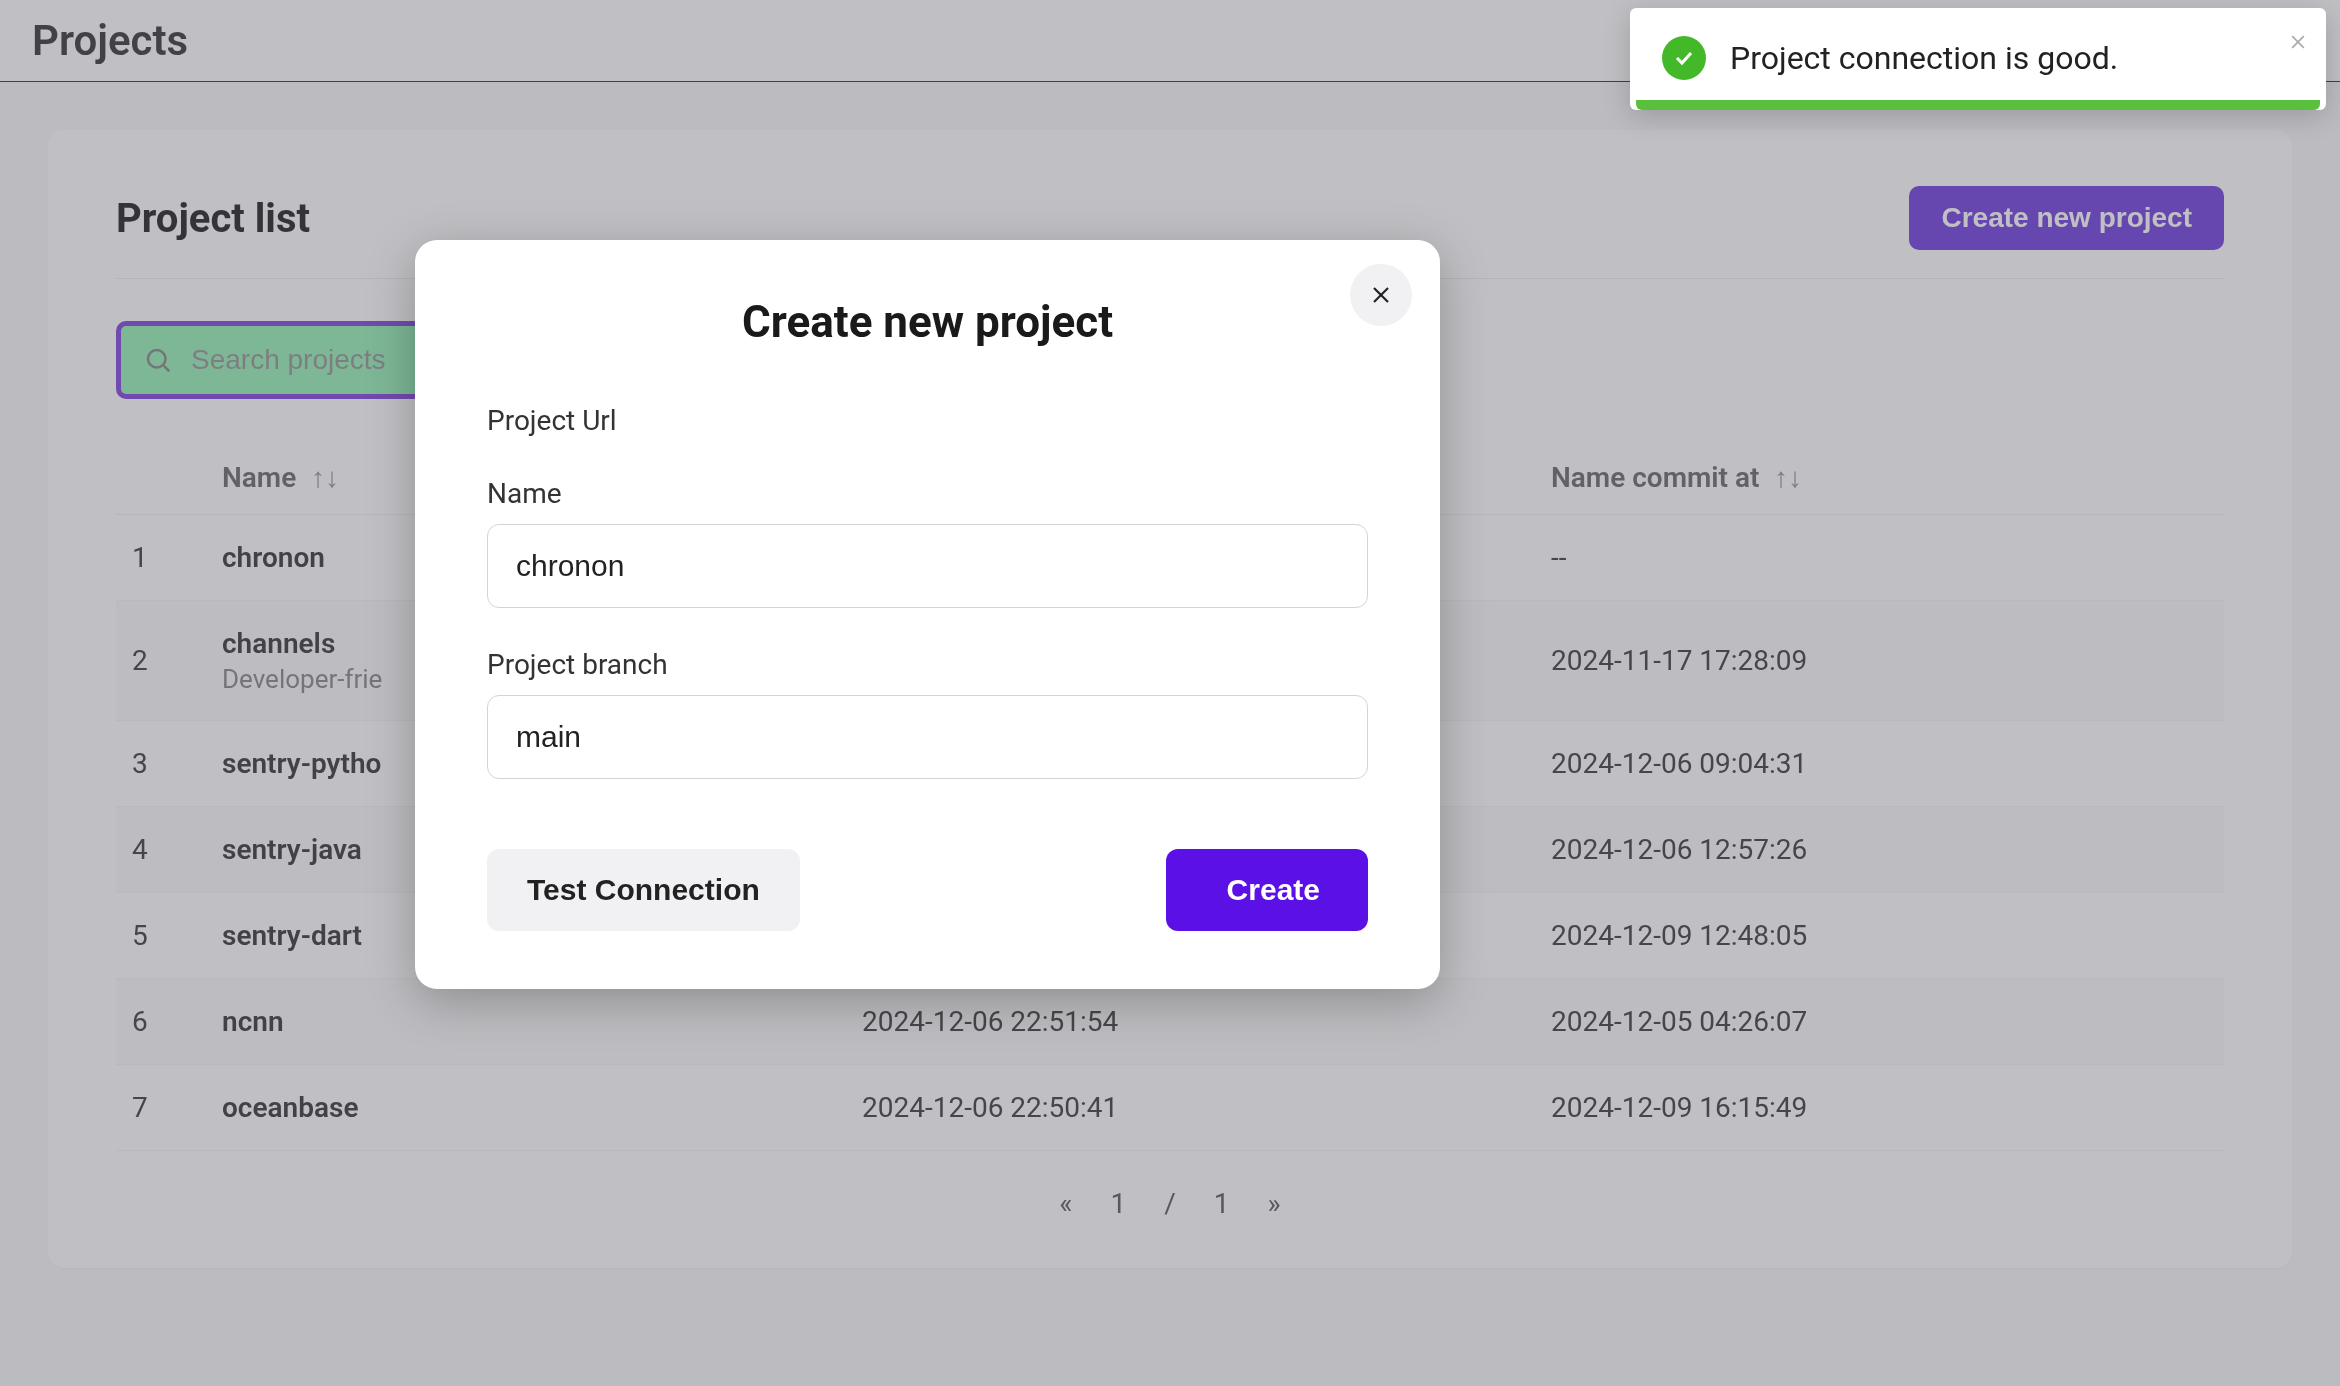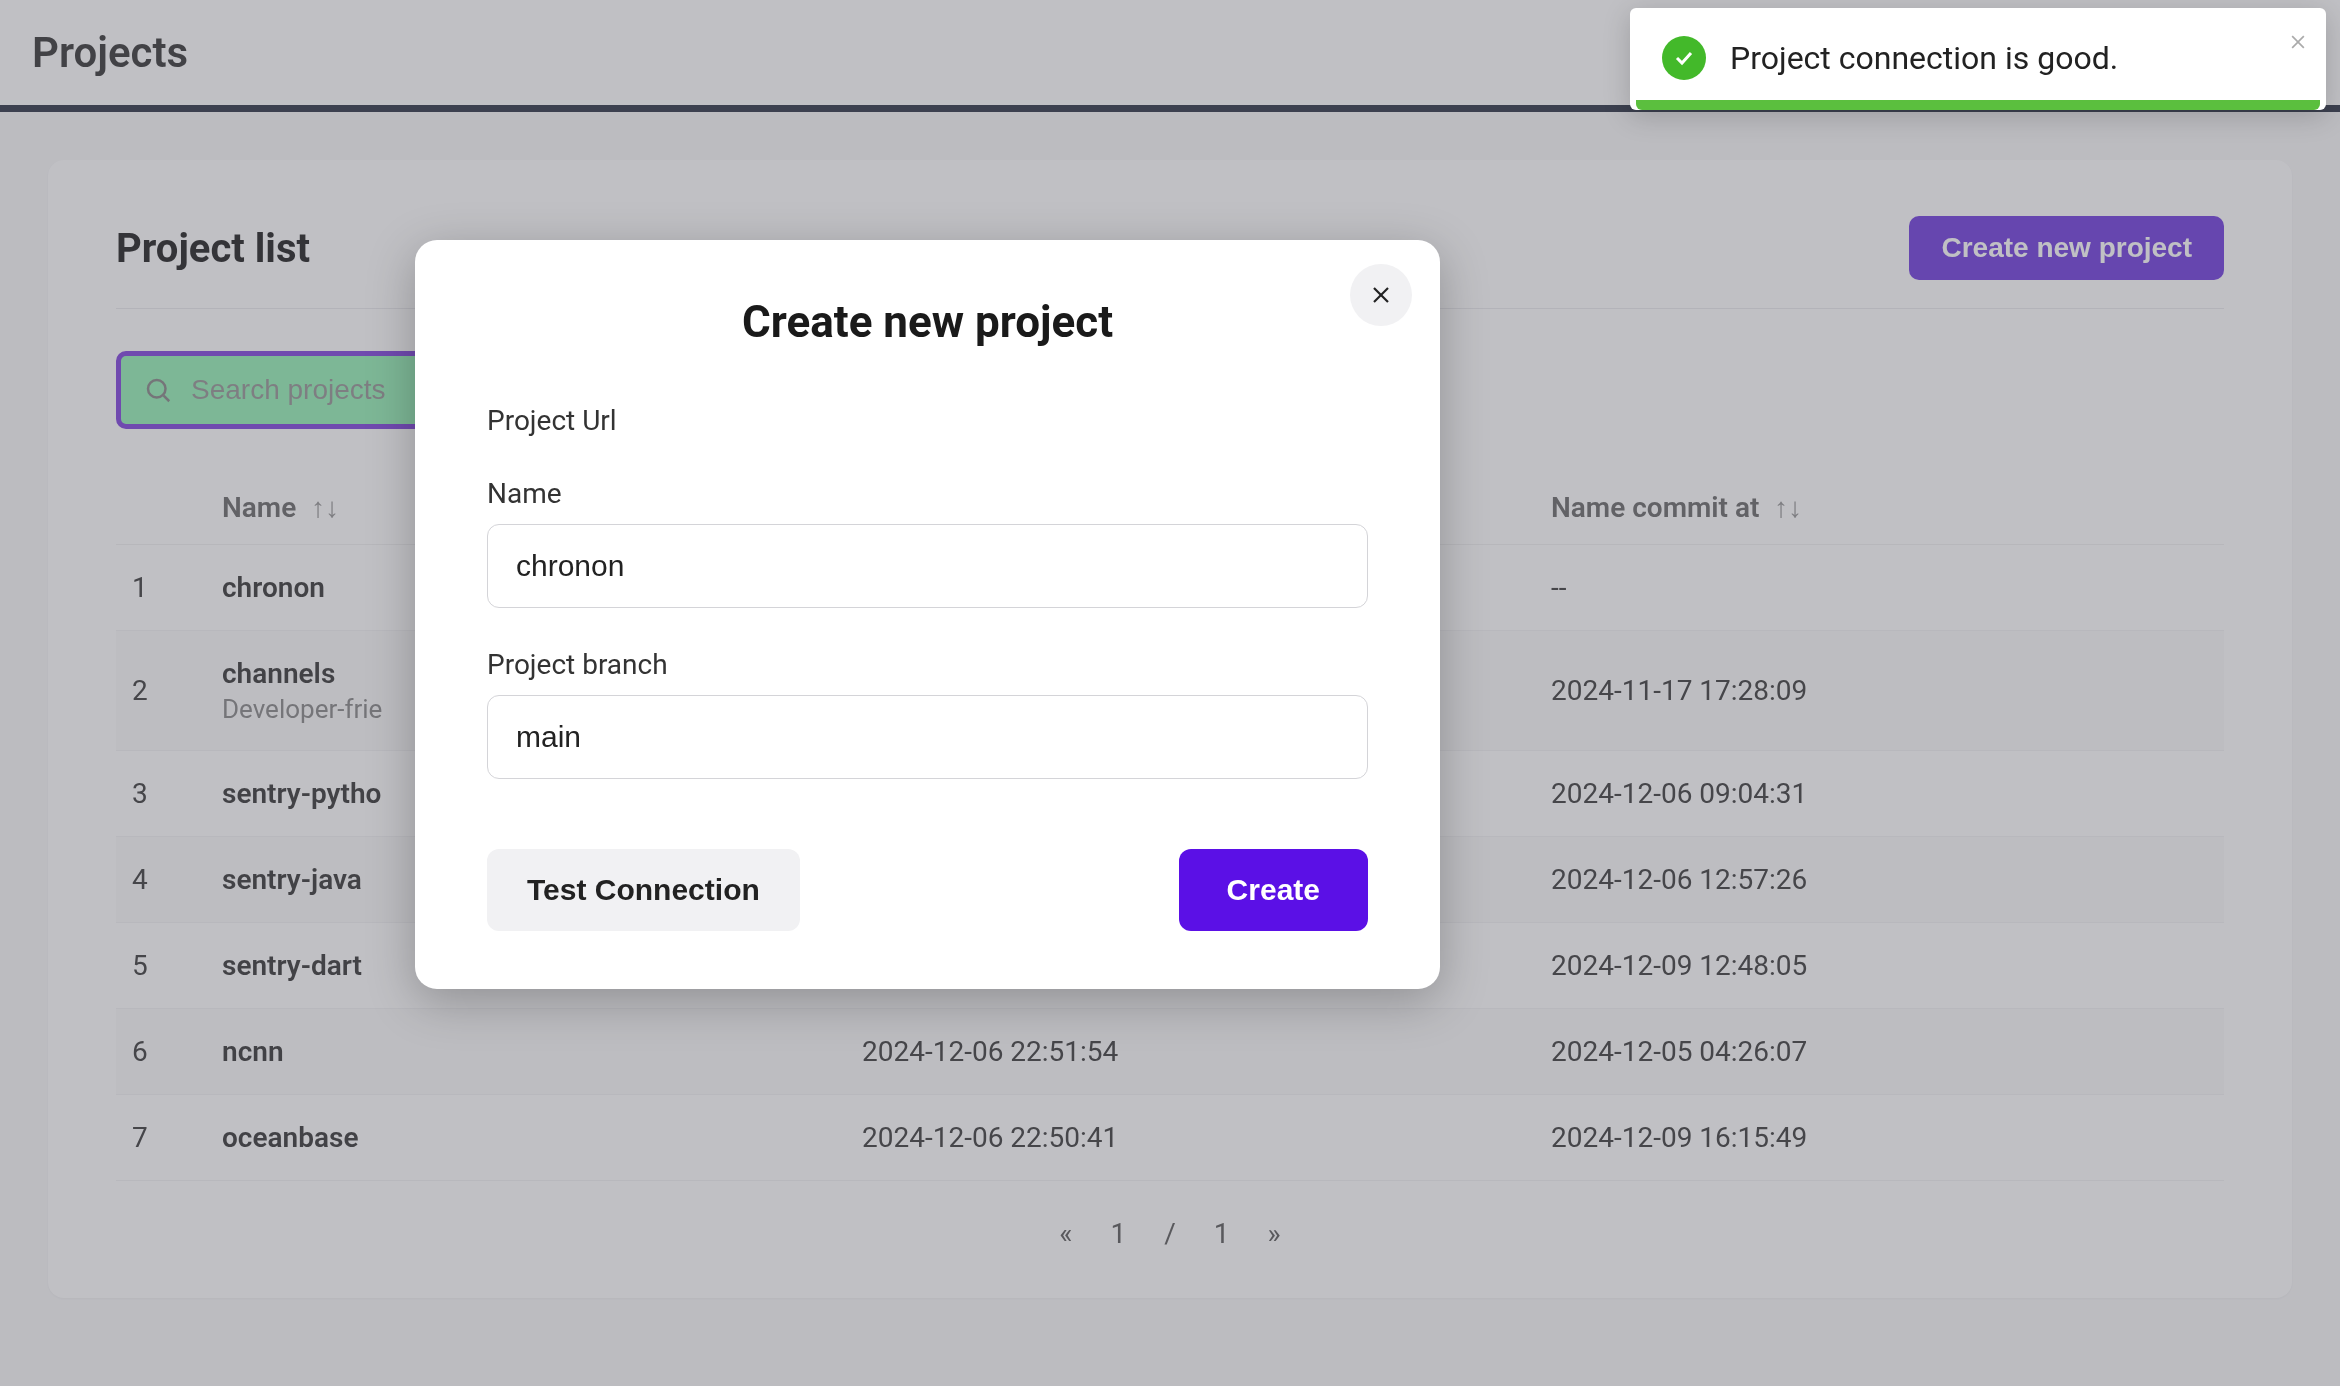--- a/index.html
+++ b/index.html
@@ -6,23 +6,23 @@
   body {
     font-family: -apple-system, BlinkMacSystemFont, "Segoe UI", Roboto, sans-serif;
     background: #f7f7f8;
     width: 2340px;
     height: 1386px;
     position: relative;
     overflow: hidden;
     transform-origin: top left;
   }
   .page-header {
-    padding: 28px 32px;
+    padding: 16px 32px;
     background: #fff;
-    border-bottom: 7px solid #0f172a;
+    border-bottom: 1px solid #0f172a;
   }
   .page-title {
     font-size: 42px;
     font-weight: 600;
     color: #1a1a1a;
   }
   .content-card {
     margin: 48px;
     background: #fff;
     border-radius: 16px;
@@ -170,21 +170,21 @@
     font-size: 30px;
     font-weight: 600;
     padding: 24px 40px;
     border-radius: 12px;
     border: none;
     cursor: pointer;
   }
   .btn-test { background: #f1f1f3; color:#222; }
   .spacer { flex:1; }
   .btn-cancel { background: transparent; color:#222; }
-  .btn-create { background: #5b10e6; color:#fff; padding-left:48px; padding-right:48px; }
+  .btn-create { background: #5b10e6; color:#fff; padding-left:61px; padding-right:48px; }
   
   .toast {
     position: absolute;
     top: 8px;
     right: 14px;
     width: 696px;
     background: #fff;
     border-radius: 6px;
     box-shadow: 0 6px 28px rgba(0,0,0,0.18);
     padding: 28px 32px 30px;

